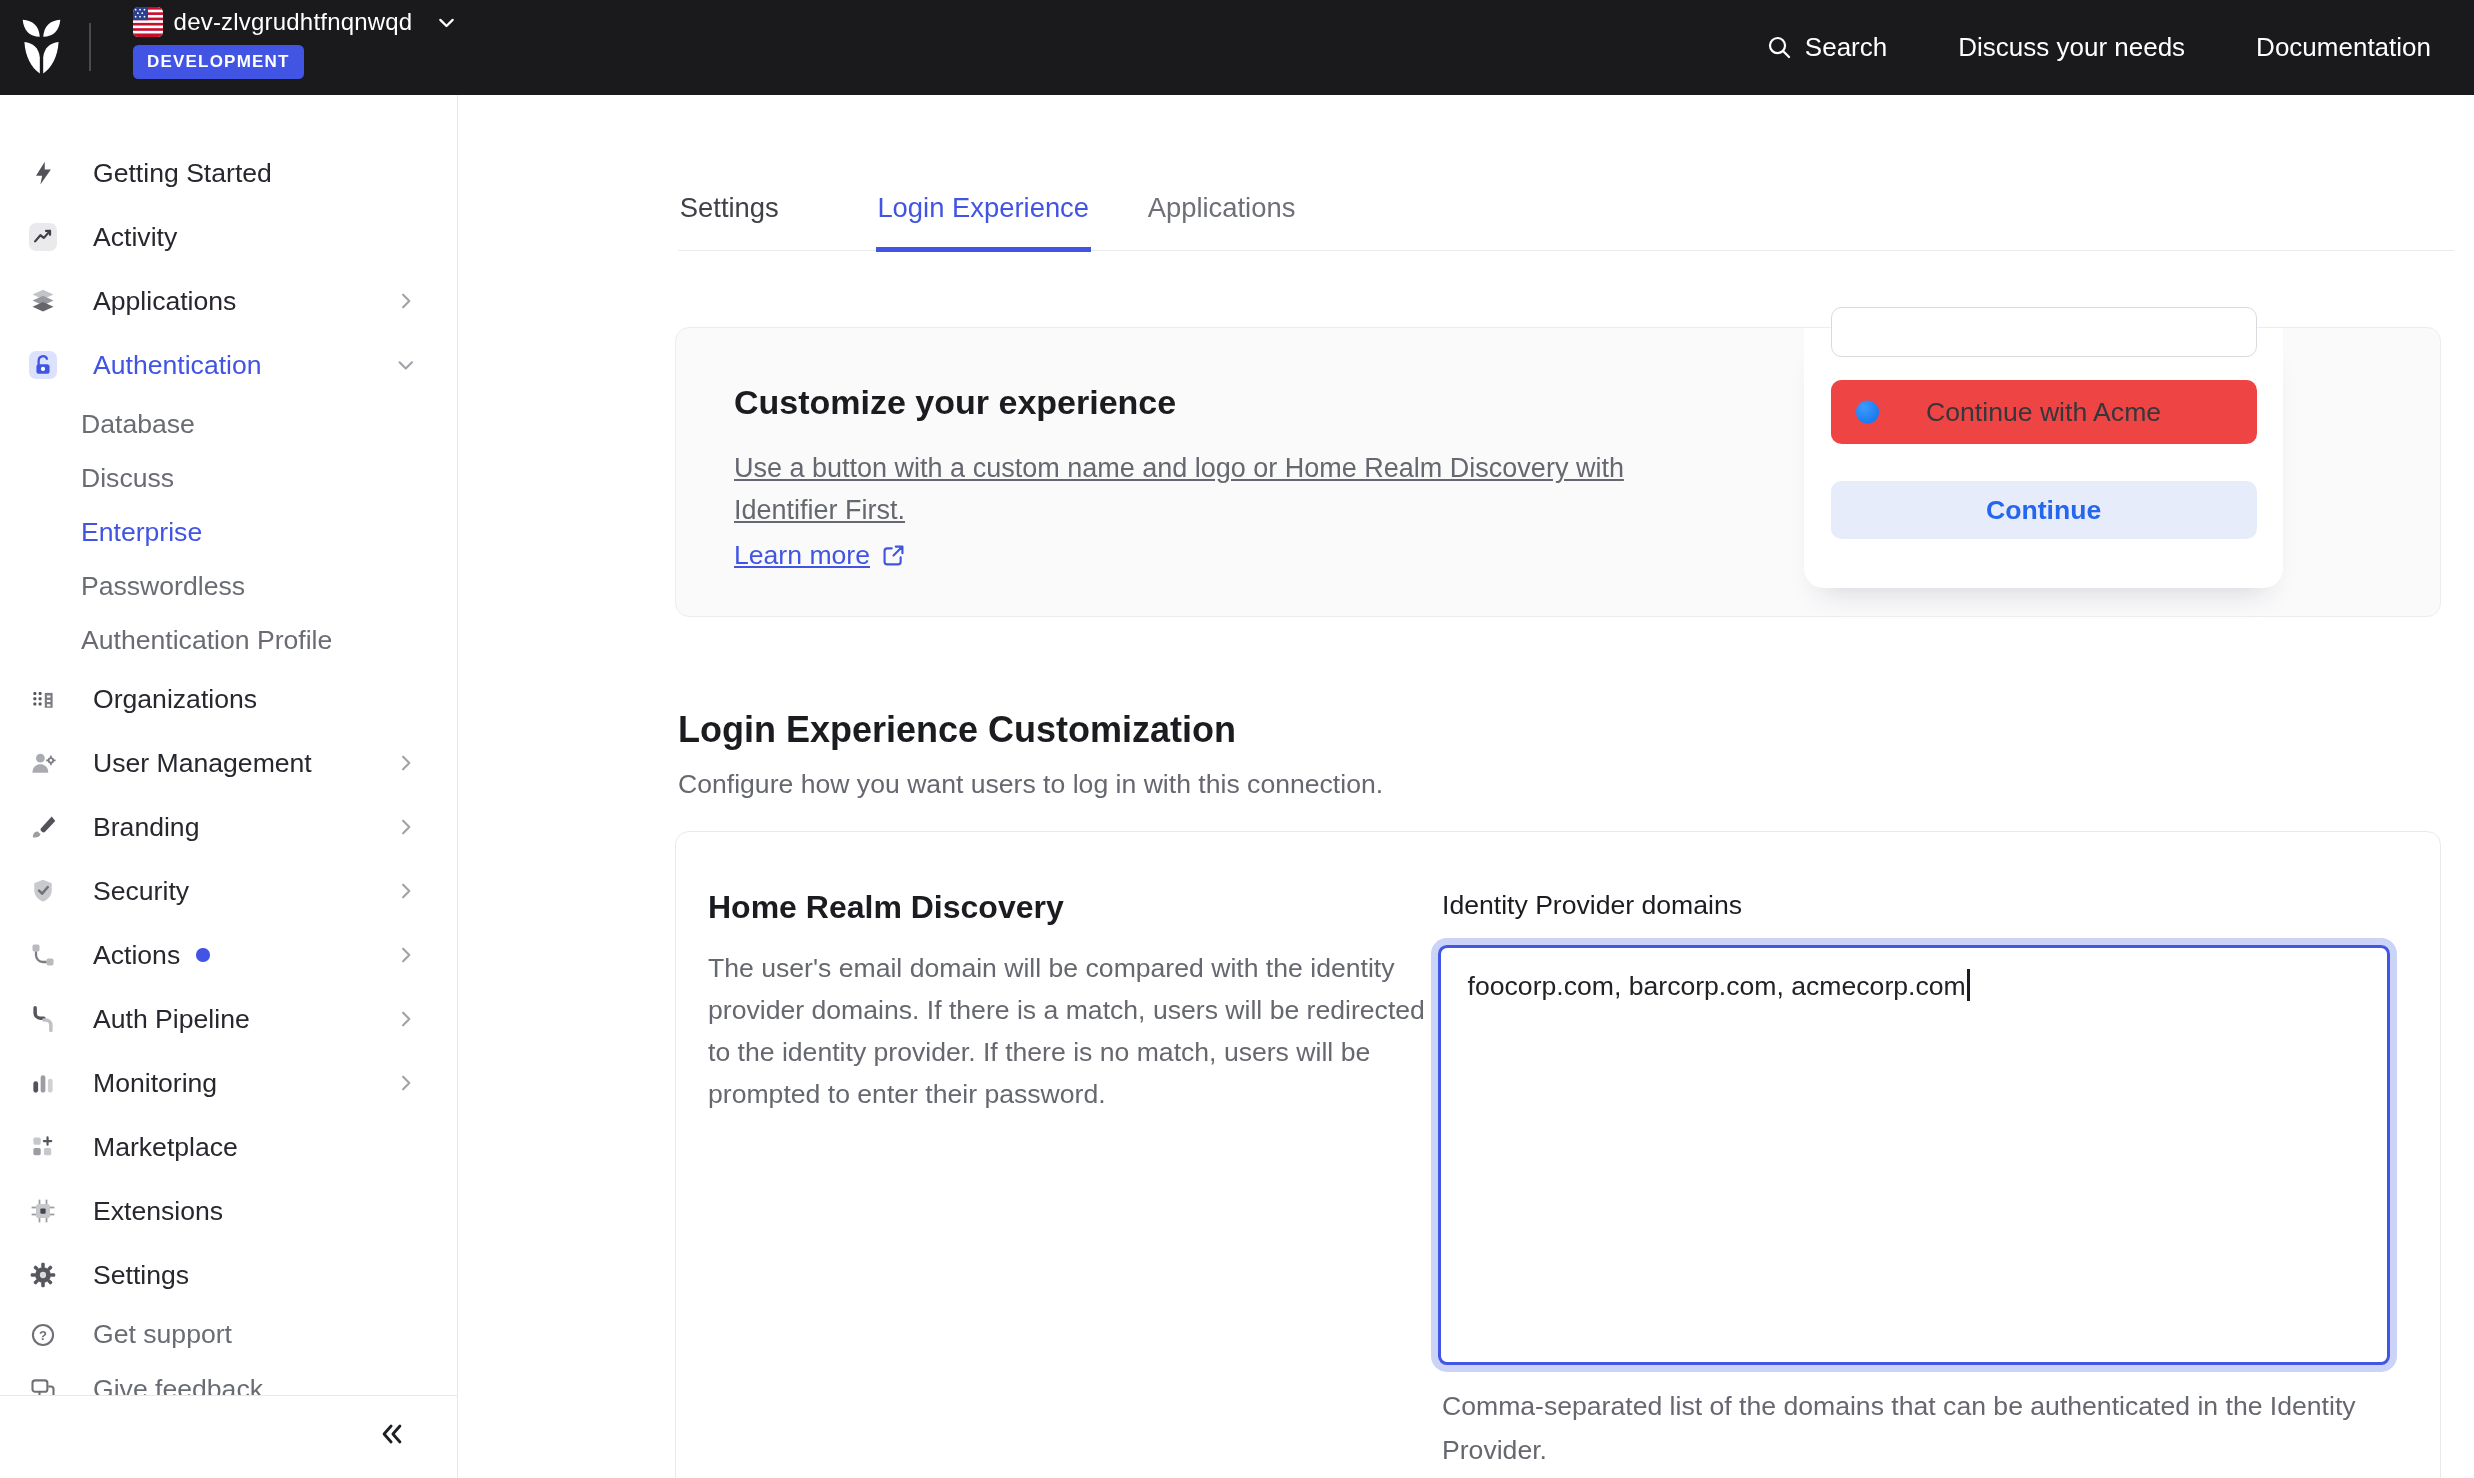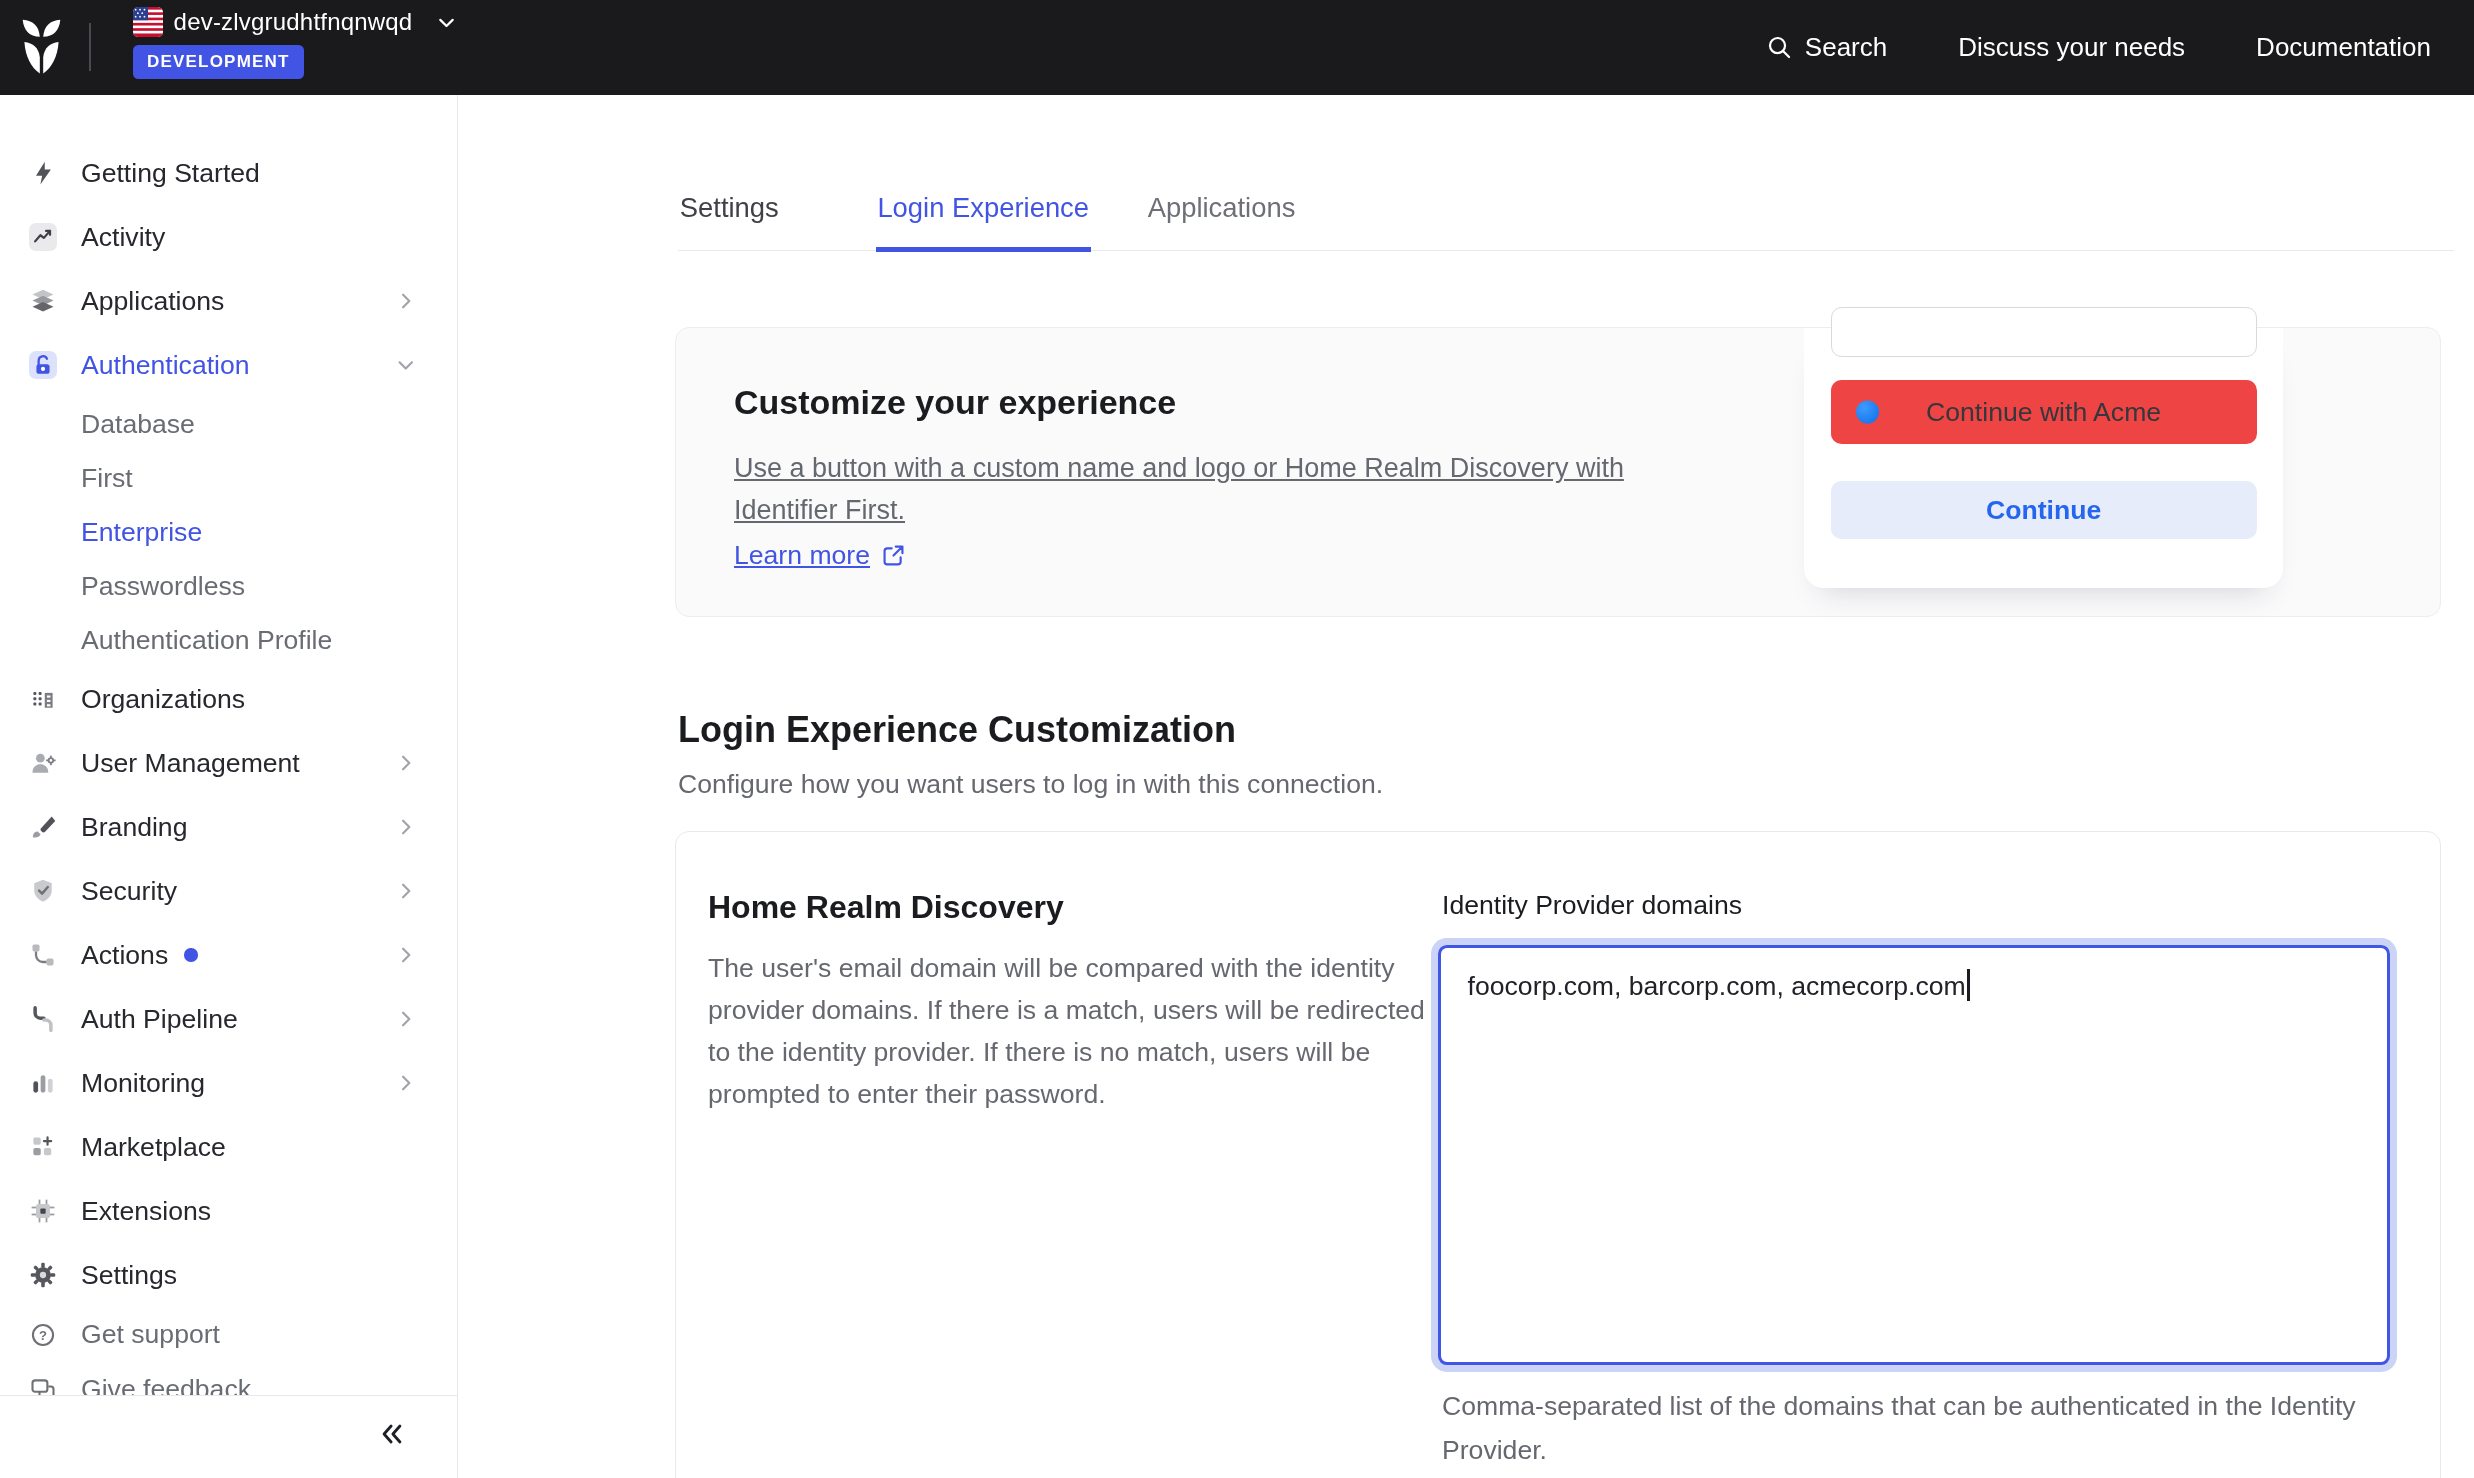--- a/index.html
+++ b/index.html
@@ -23,21 +23,21 @@
                align-items:center; gap:71px; }
   .hdr-link { color:#FFFFFF; font-size:26px; display:flex; align-items:center; gap:12.4px;
               cursor:pointer; }
 
   
   .sidebar { position:absolute; left:0; top:95px; width:458px; height:1383px;
              background:#fff; border-right:1.8px solid #E8E8EA; display:flex; flex-direction:column; }
   .side-nav { flex:1 1 auto; padding-top:46px; overflow:hidden; }
   .s-item { position:relative; height:64px; display:flex; align-items:center; padding-left:29px; cursor:pointer; }
   .s-ic { width:28px; height:28px; flex:0 0 28px; display:flex; align-items:center; justify-content:center; }
-  .s-lb { margin-left:24px; font-size:26.6px; color:#26282E; font-weight:500; white-space:nowrap; }
+  .s-lb { margin-left:36px; font-size:26.6px; color:#26282E; font-weight:500; white-space:nowrap; }
   .s-item.active .s-lb { color:#4154E3; }
   .s-sub { position:relative; height:54px; display:flex; align-items:center; padding-left:81px; cursor:pointer; }
   .s-sub .s-lb { margin-left:0; font-weight:400; color:#696C73; }
   .s-sub.active .s-lb { color:#4154E3; }
   .s-support { height:55px; }
   .s-support .s-lb { font-weight:400; color:#696C73; }
   .s-chev { position:absolute; right:42px; top:50%; transform:translateY(-50%); }
   .actions-dot { width:13.3px; height:13.3px; border-radius:50%; background:#4154E3; margin-left:16px; }
   .side-divider { height:1.8px; background:#E8E8EA; }
   .side-footer { height:83px; position:relative; }
@@ -209,21 +209,21 @@
       <span class="s-lb">Authentication</span>
       <svg class="s-chev" width="19.5" height="19.5" viewBox="0 0 22 22">
           <path d="M4 8 l7 7 7-7" stroke="#A2A4A9" stroke-width="2.5" fill="none" stroke-linecap="round" stroke-linejoin="round"></path>
         </svg>
     </div>
 
     <div class="s-sub">
       <span class="s-lb">Database</span>
     </div>
     <div class="s-sub">
-      <span class="s-lb">First</span>
+      <span class="s-lb">Discuss</span>
     </div>
     <div class="s-sub active">
       <span class="s-lb">Enterprise</span>
     </div>
     <div class="s-sub">
       <span class="s-lb">Passwordless</span>
     </div>
     <div class="s-sub">
       <span class="s-lb">Authentication Profile</span>
     </div>

